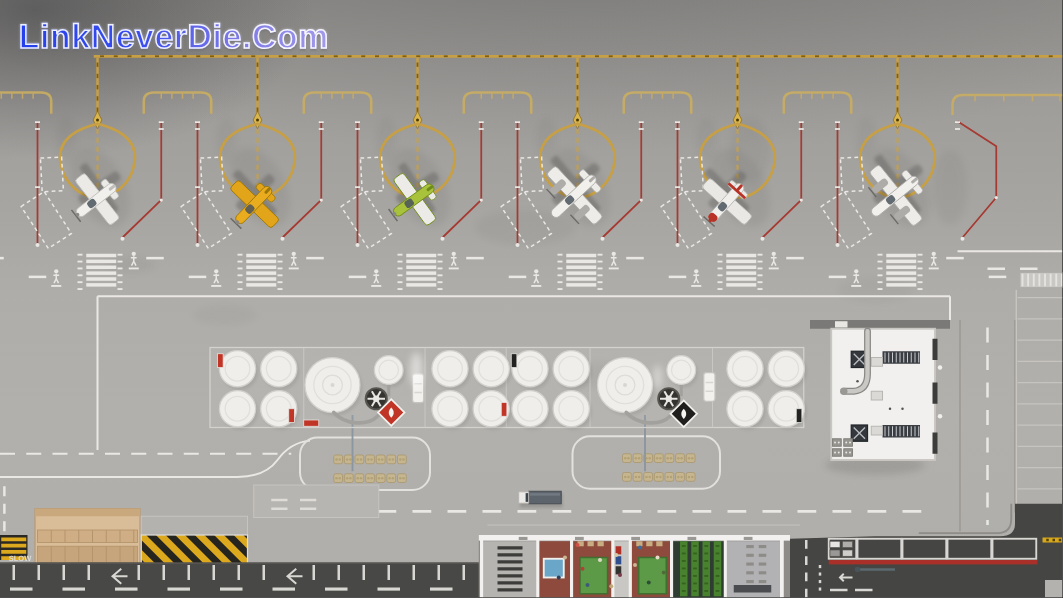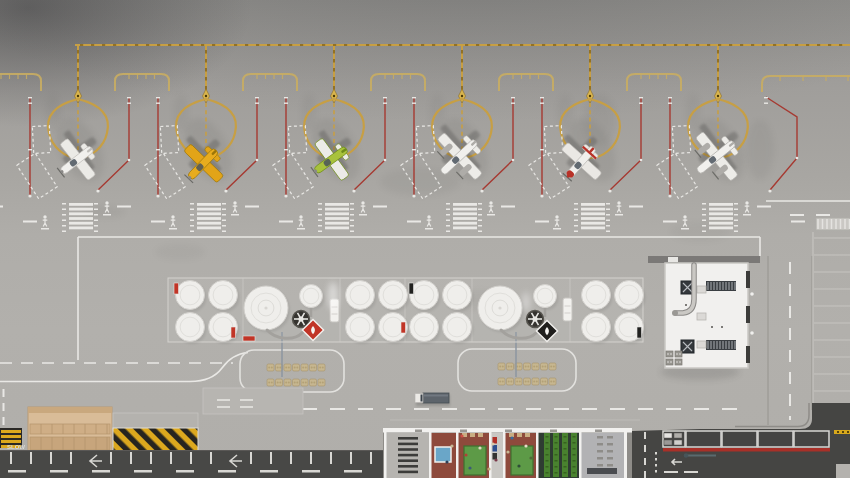--- a/index.html
+++ b/index.html
@@ -14,20 +14,21 @@
     font:700 27px "Liberation Sans",sans-serif;letter-spacing:.5px;
     background:linear-gradient(92deg,#2340ea 0%,#3c4eee 40%,#7d79e6 70%,#a29ae9 100%);
     -webkit-background-clip:text;background-clip:text;color:transparent;
     -webkit-text-stroke:1.2px rgba(255,255,255,.92);
     filter:drop-shadow(0 1px 1px rgba(0,0,0,.35)) drop-shadow(0 0 1px rgba(255,255,255,.55));}
 </style>
 </head>
 <body>
 
 <div id="stage">
+  <div class="watermark">LinkNeverDie.Com</div>
   <svg id="scene" width="850" height="478" viewBox="0 0 850 478">
     <defs>
       <filter id="b2" x="-60%" y="-60%" width="220%" height="220%">
           <feGaussianBlur stdDeviation="1.3"></feGaussianBlur>
         </filter>
       <filter id="b4" x="-80%" y="-80%" width="260%" height="260%">
           <feGaussianBlur stdDeviation="3"></feGaussianBlur>
         </filter>
       <pattern id="haz" width="11" height="11" patternTransform="rotate(45)" patternUnits="userSpaceOnUse">
         <rect width="11" height="11" fill="#26241f"></rect>

